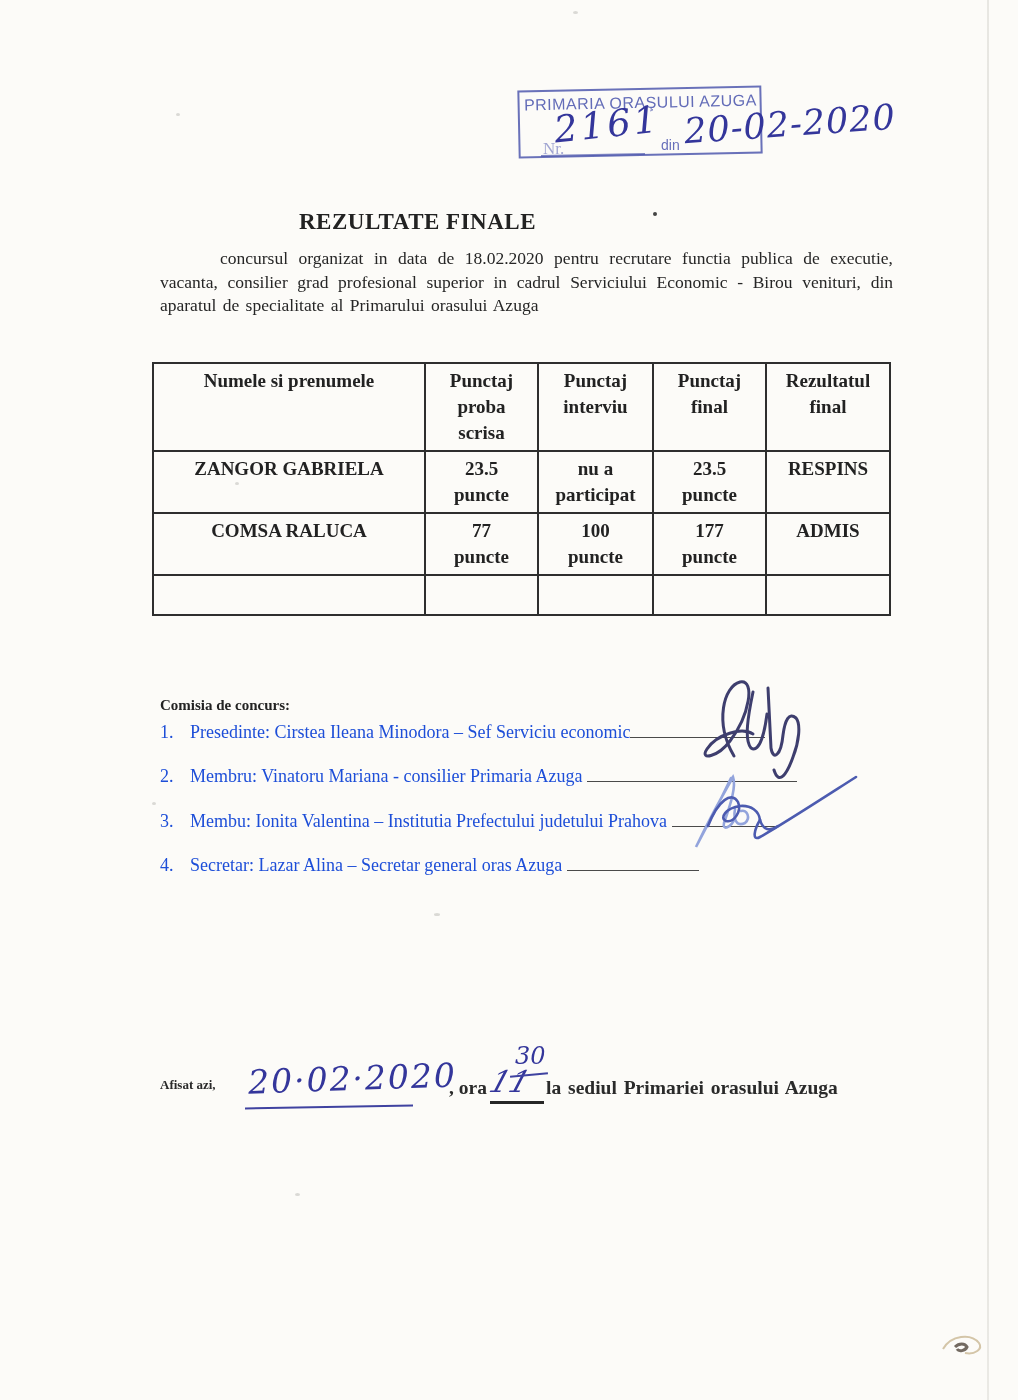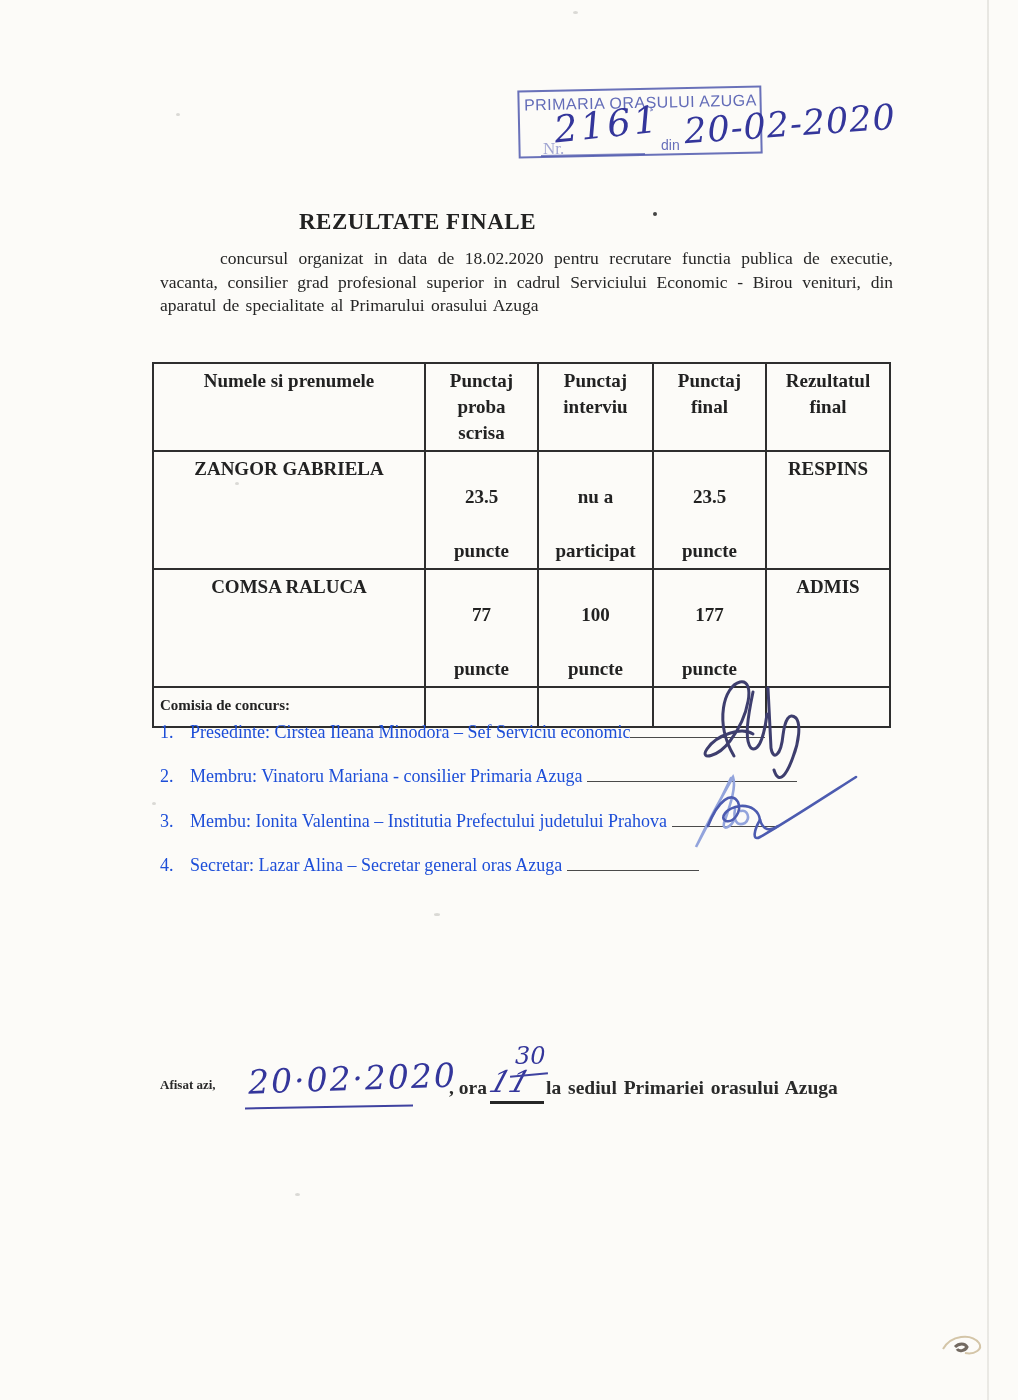--- a/index.html
+++ b/index.html
@@ -87,21 +87,21 @@
   table.results th, table.results td {
     border: 2px solid #2e2e2e;
     font-weight: bold; font-size: 19px; color: #222;
     text-align: center; vertical-align: top; padding: 4px 6px;
     line-height: 26px;
   }
   table.results th { height: 82px; }
   tr.data-row td { height: 54px; border-radius: 9px; }
   tr.empty-row td { height: 40px; }
   td.result-cell { vertical-align: bottom; padding-bottom: 2px; }
-  .cell-line { display: block; margin-top: 28px; }
+  .cell-line { display: block; }
 
   
   .commission-heading {
     position: absolute; left: 160px; top: 697px;
     font-size: 15px; font-weight: bold; color: #232323;
   }
   .c-item { position: absolute; left: 160px; font-size: 18px; color: #1d4ed8; white-space: nowrap; }
   .c-item .no { display: inline-block; width: 30px; }
   .uline { display: inline-block; border-bottom: 1.6px solid #4a4a4a; height: 14px; vertical-align: baseline; }
   .i1 { top: 722px; } .i1 .uline { width: 135px; }

